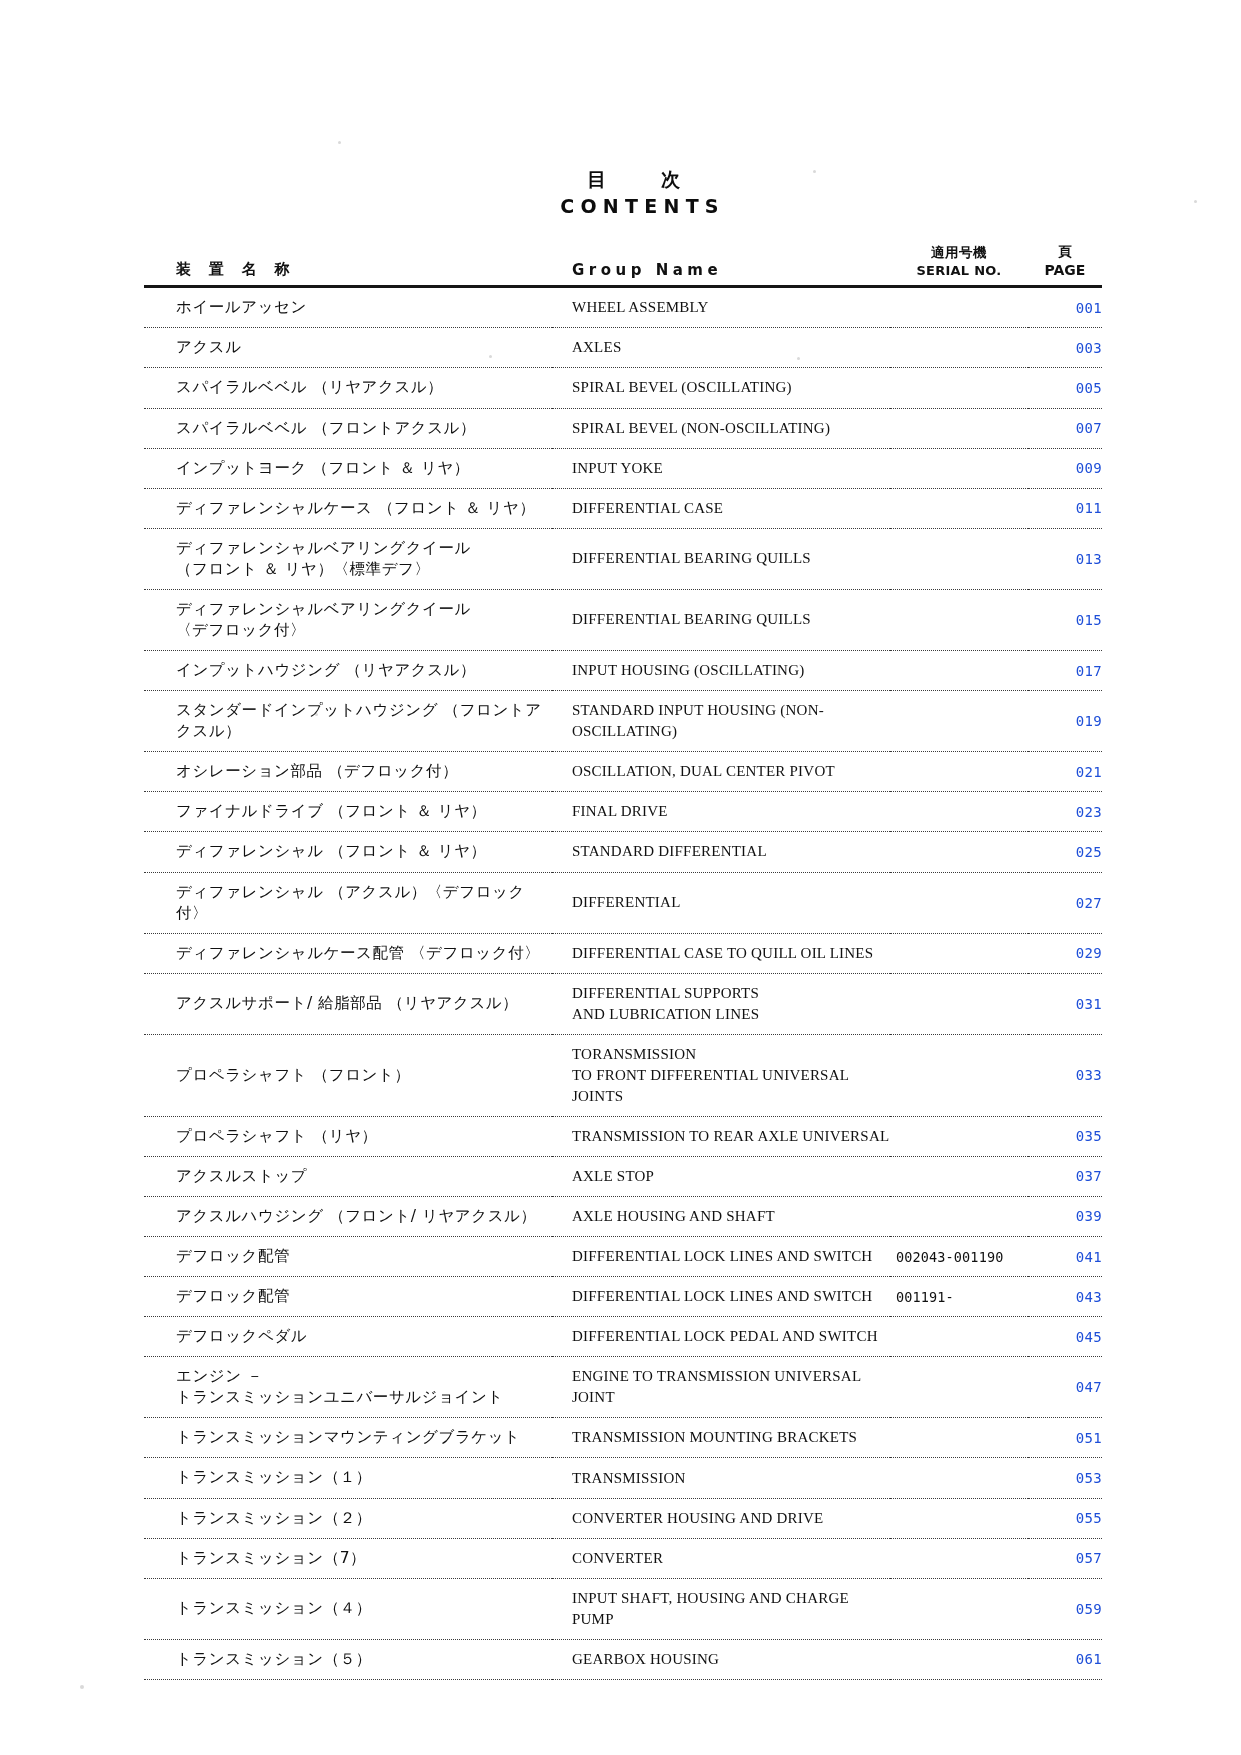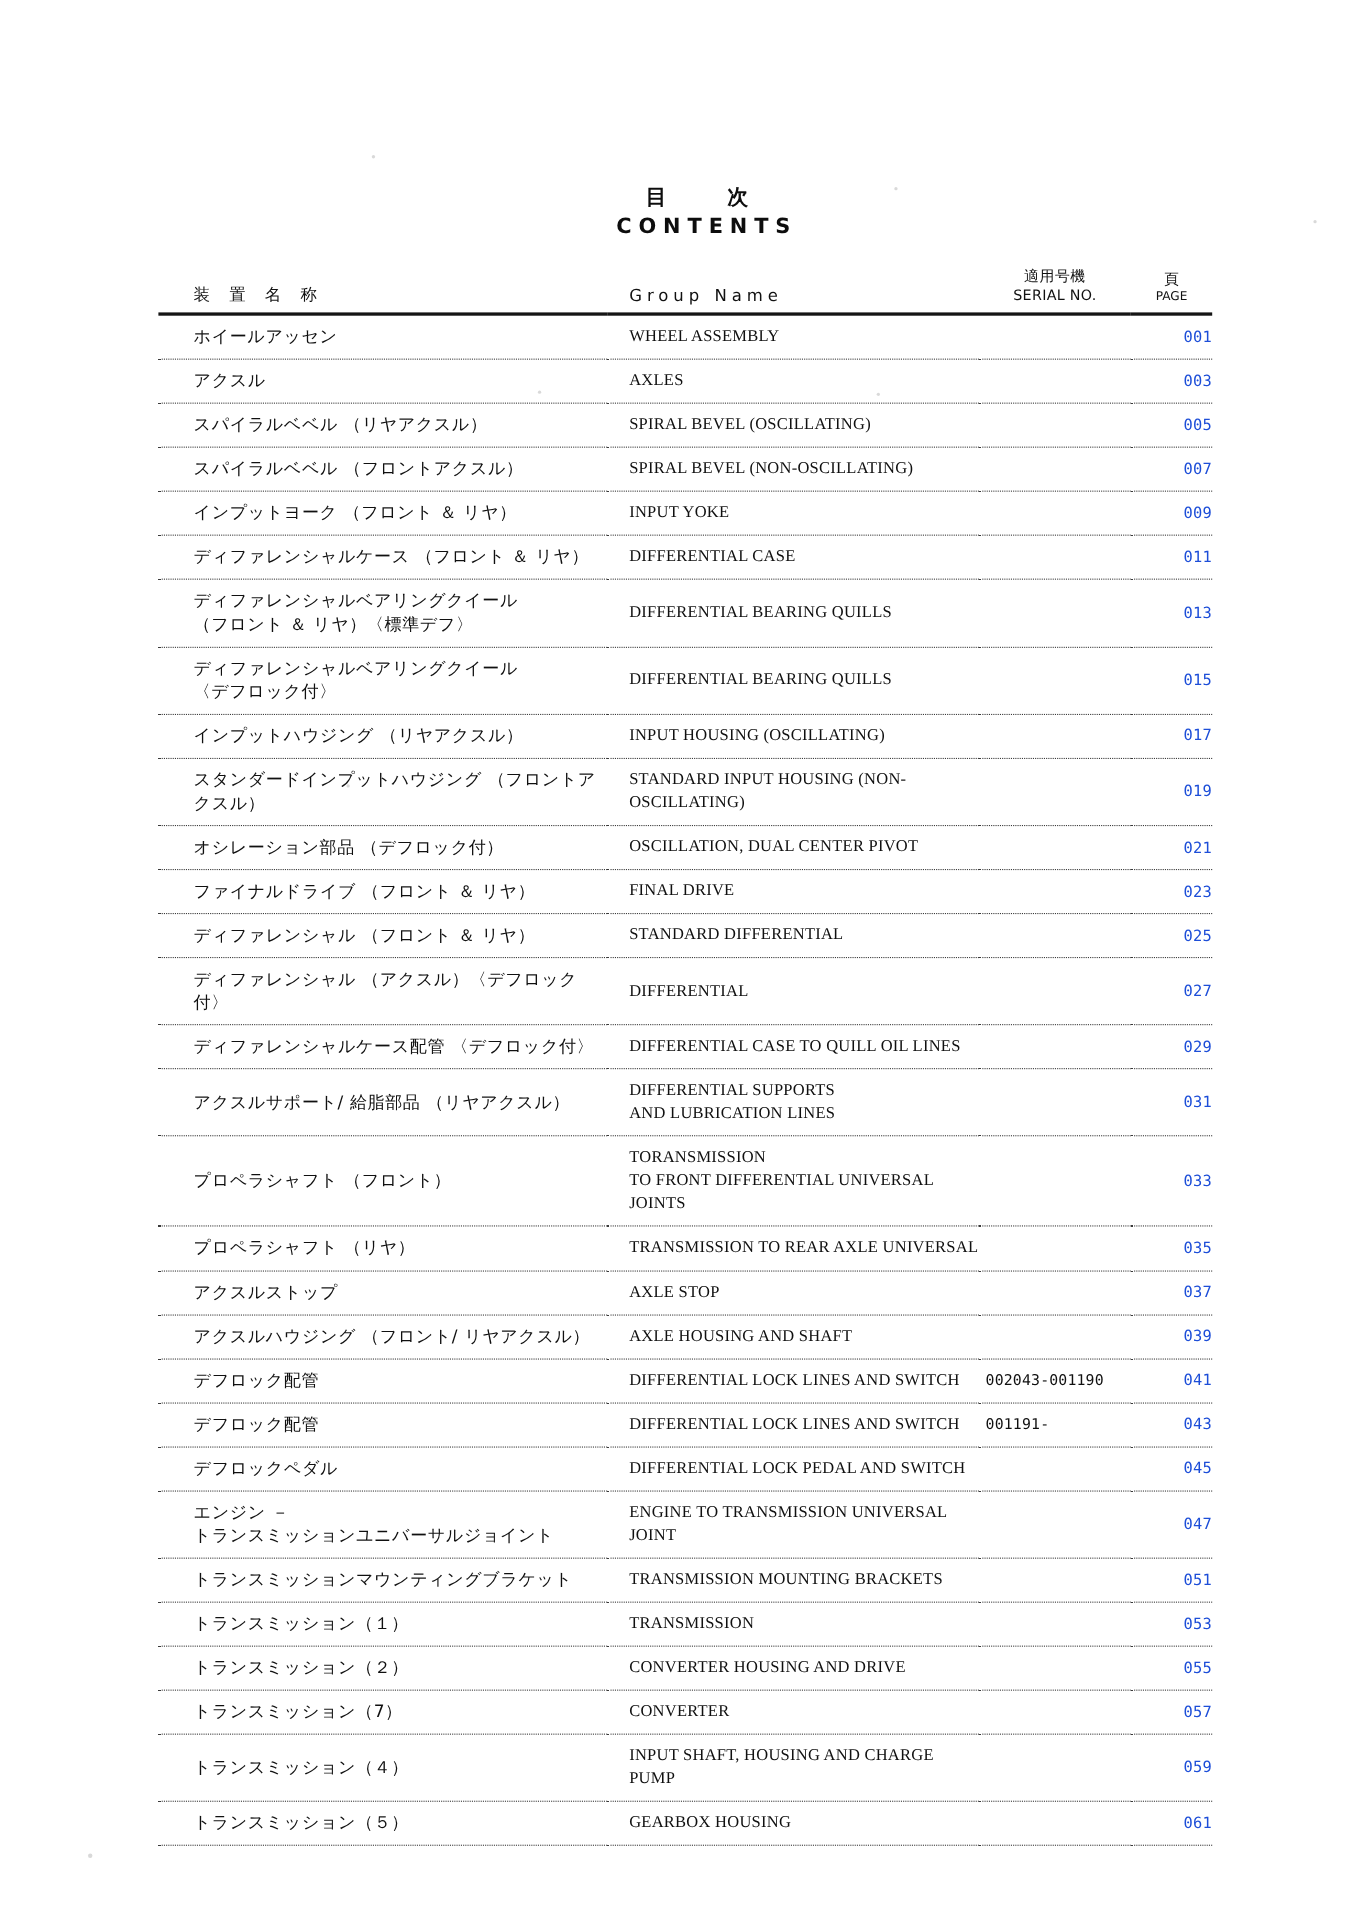--- a/index.html
+++ b/index.html
@@ -60,21 +60,21 @@
   table.toc col.c-jp   { width: 408px; }
   table.toc col.c-en   { width: 338px; }
   table.toc col.c-ser  { width: 138px; }
   table.toc col.c-pg   { width: 74px;  }
 
   
   thead th {
     padding: 0 0 6px 0;
     vertical-align: bottom;
     border-bottom: 3px solid #151515;
-    font-weight: normal;
+    font-weight: bold;
   }
   .th-jp {
     text-align: left;
     font-size: 15px;
     letter-spacing: 0.42em;
     padding-left: 32px !important;
     color: #111;
   }
   .th-en {
     text-align: left;
@@ -91,21 +91,21 @@
   }
   .th-ser .jp { font-size: 13.5px; letter-spacing: 0.04em; display:block; }
   .th-ser .en { font-size: 13px; letter-spacing: 0.02em; display:block; }
   .th-pg {
     text-align: center;
     font-size: 13px;
     line-height: 1.32;
     color: #111;
   }
   .th-pg .jp { font-size: 13.5px; display:block; }
-  .th-pg .en { font-size: 11px; display:block; }
+  .th-pg .en { font-size: 14px; display:block; }
 
   
   tbody tr { }
   tbody td {
     border-bottom: 1px dotted #3a3a3a;
     padding: 9px 0 9px 0;
     vertical-align: middle;
     height: 36px;
   }
   td.jp {

